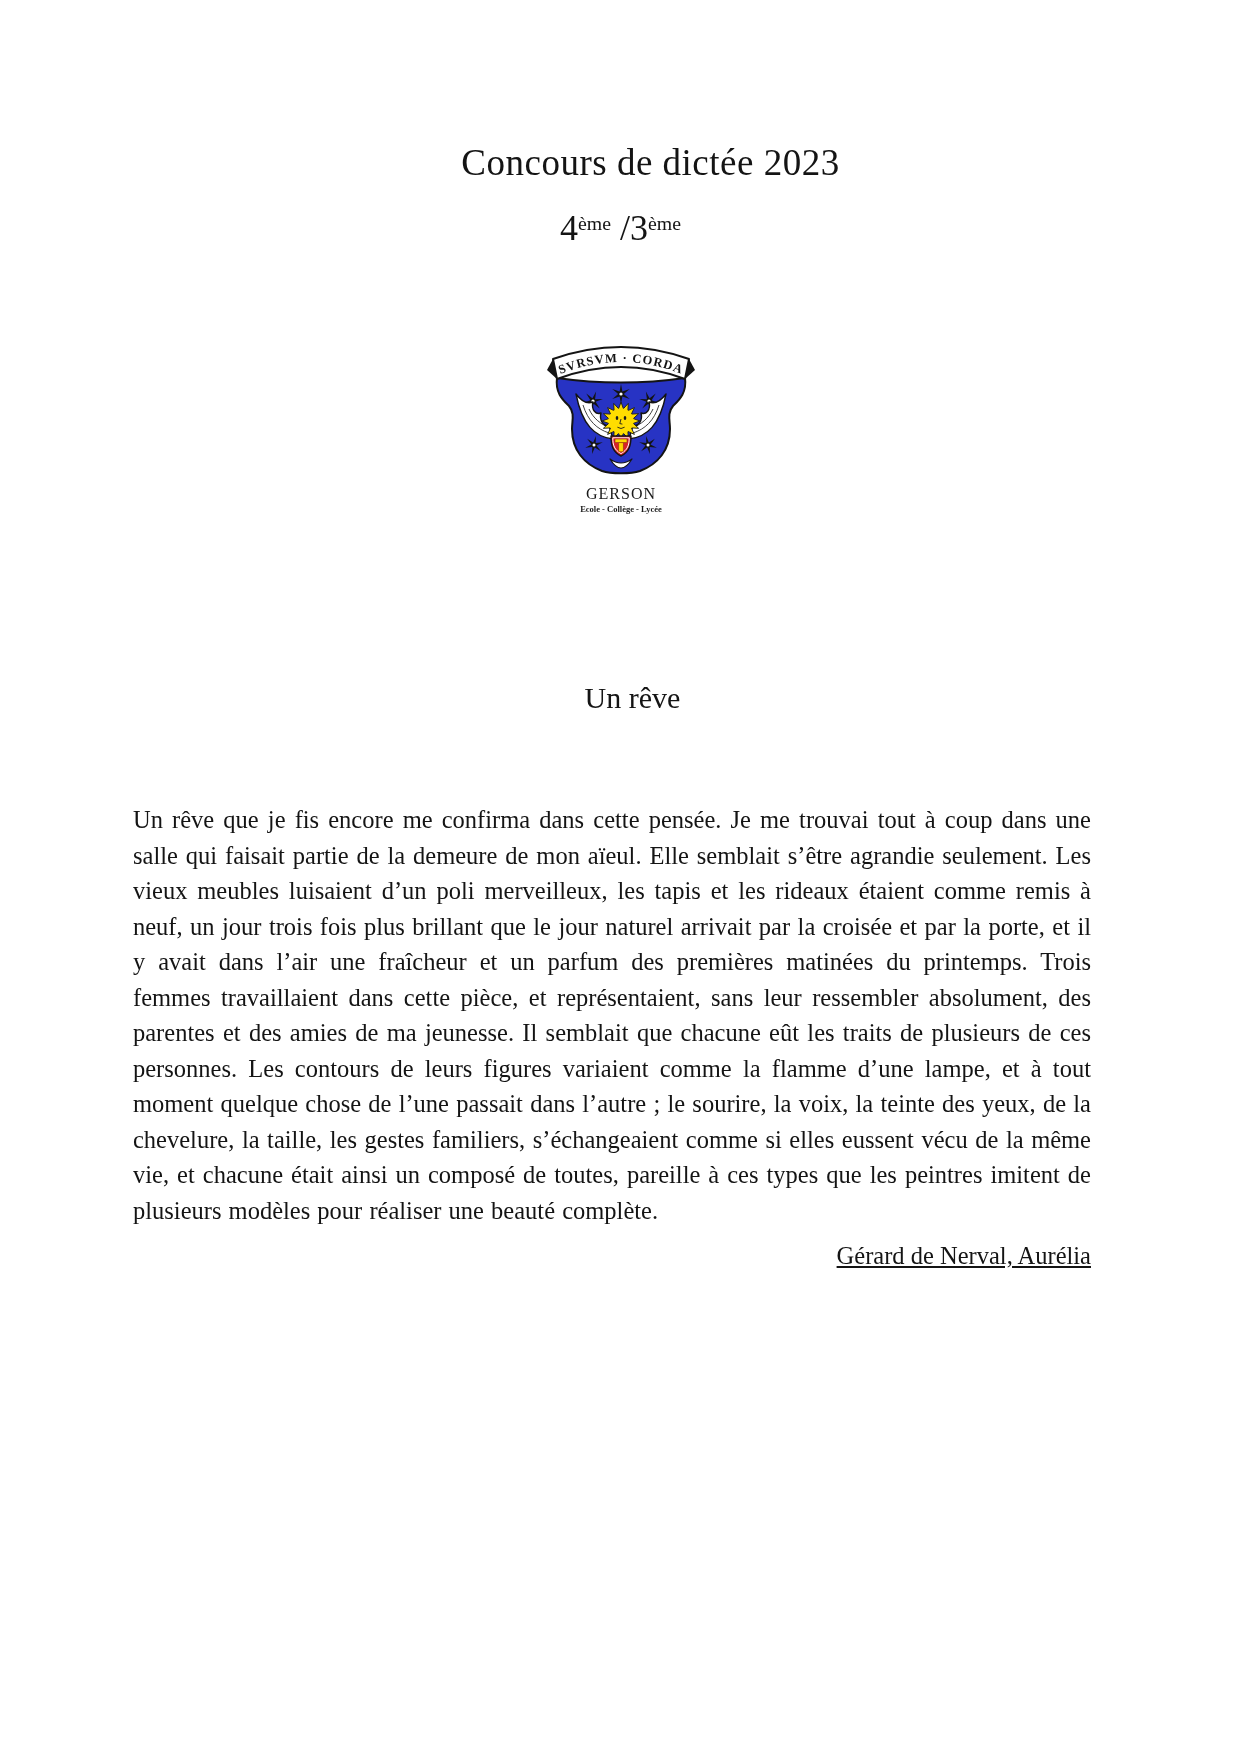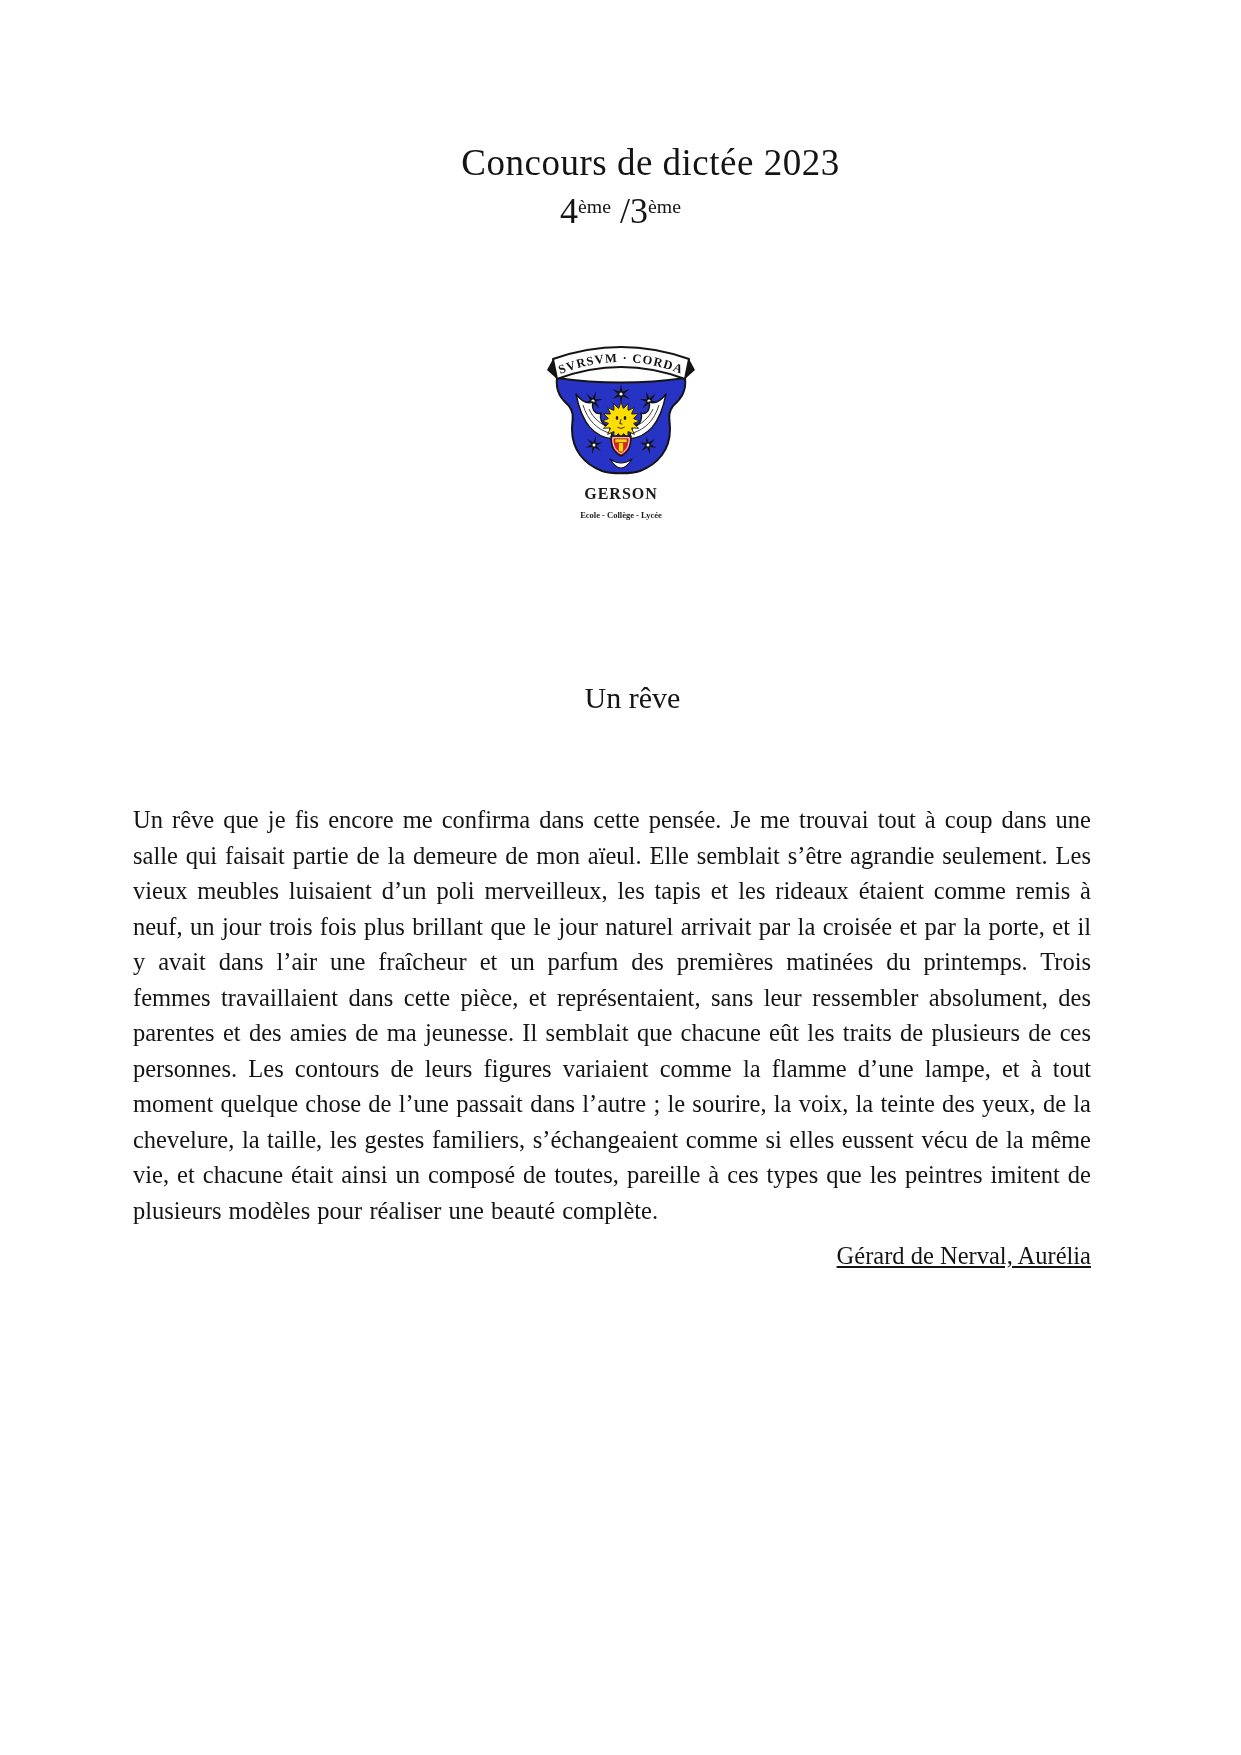--- a/index.html
+++ b/index.html
@@ -5,32 +5,32 @@
   html,body{margin:0;padding:0;background:#ffffff;}
   .page{
     position:relative;width:1241px;height:1755px;background:#ffffff;
     font-family:"Liberation Serif","DejaVu Serif",serif;color:#141414;overflow:hidden;
   }
   .title{
     position:absolute;top:141px;left:0;width:100%;margin:0;
     text-align:center;font-size:37px;font-weight:400;letter-spacing:0.5px;padding-left:30px;
   }
   .grade{
-    position:absolute;top:190px;left:0;width:100%;
+    position:absolute;top:207px;left:0;width:100%;
     text-align:center;font-size:36px;
   }
   .grade .sup{font-size:0.55em;vertical-align:0.52em;}
   .crest-wrap{position:absolute;top:333px;left:545px;width:152px;text-align:center;}
   svg.crest{display:block;width:152px;height:146px;margin:0 auto;}
   .motto-text{
     font-family:"Liberation Serif","DejaVu Serif",serif;
     font-size:12.5px;font-weight:600;letter-spacing:1.1px;fill:#141414;
   }
-  .school-name{margin-top:6px;font-weight:700;font-size:16px;letter-spacing:1px;color:#1a1a1a;}
-  .school-type{margin-top:7px;font-weight:700;font-size:8.5px;letter-spacing:0;color:#1a1a1a;}
+  .school-name{margin-top:6px;font-weight:400;font-size:16px;letter-spacing:1px;color:#1a1a1a;}
+  .school-type{margin-top:1px;font-weight:700;font-size:8.5px;letter-spacing:0;color:#1a1a1a;}
   .heading{
     position:absolute;top:669px;left:0;width:100%;margin:12px;
     text-align:center;font-size:30px;font-weight:400;
   }
   .body-block{position:absolute;top:802px;left:133px;width:958px;}
   .paragraph{
     margin:0;font-size:24.5px;line-height:35.5px;
     text-align:justify;word-spacing:1px;
   }
   .attribution{

